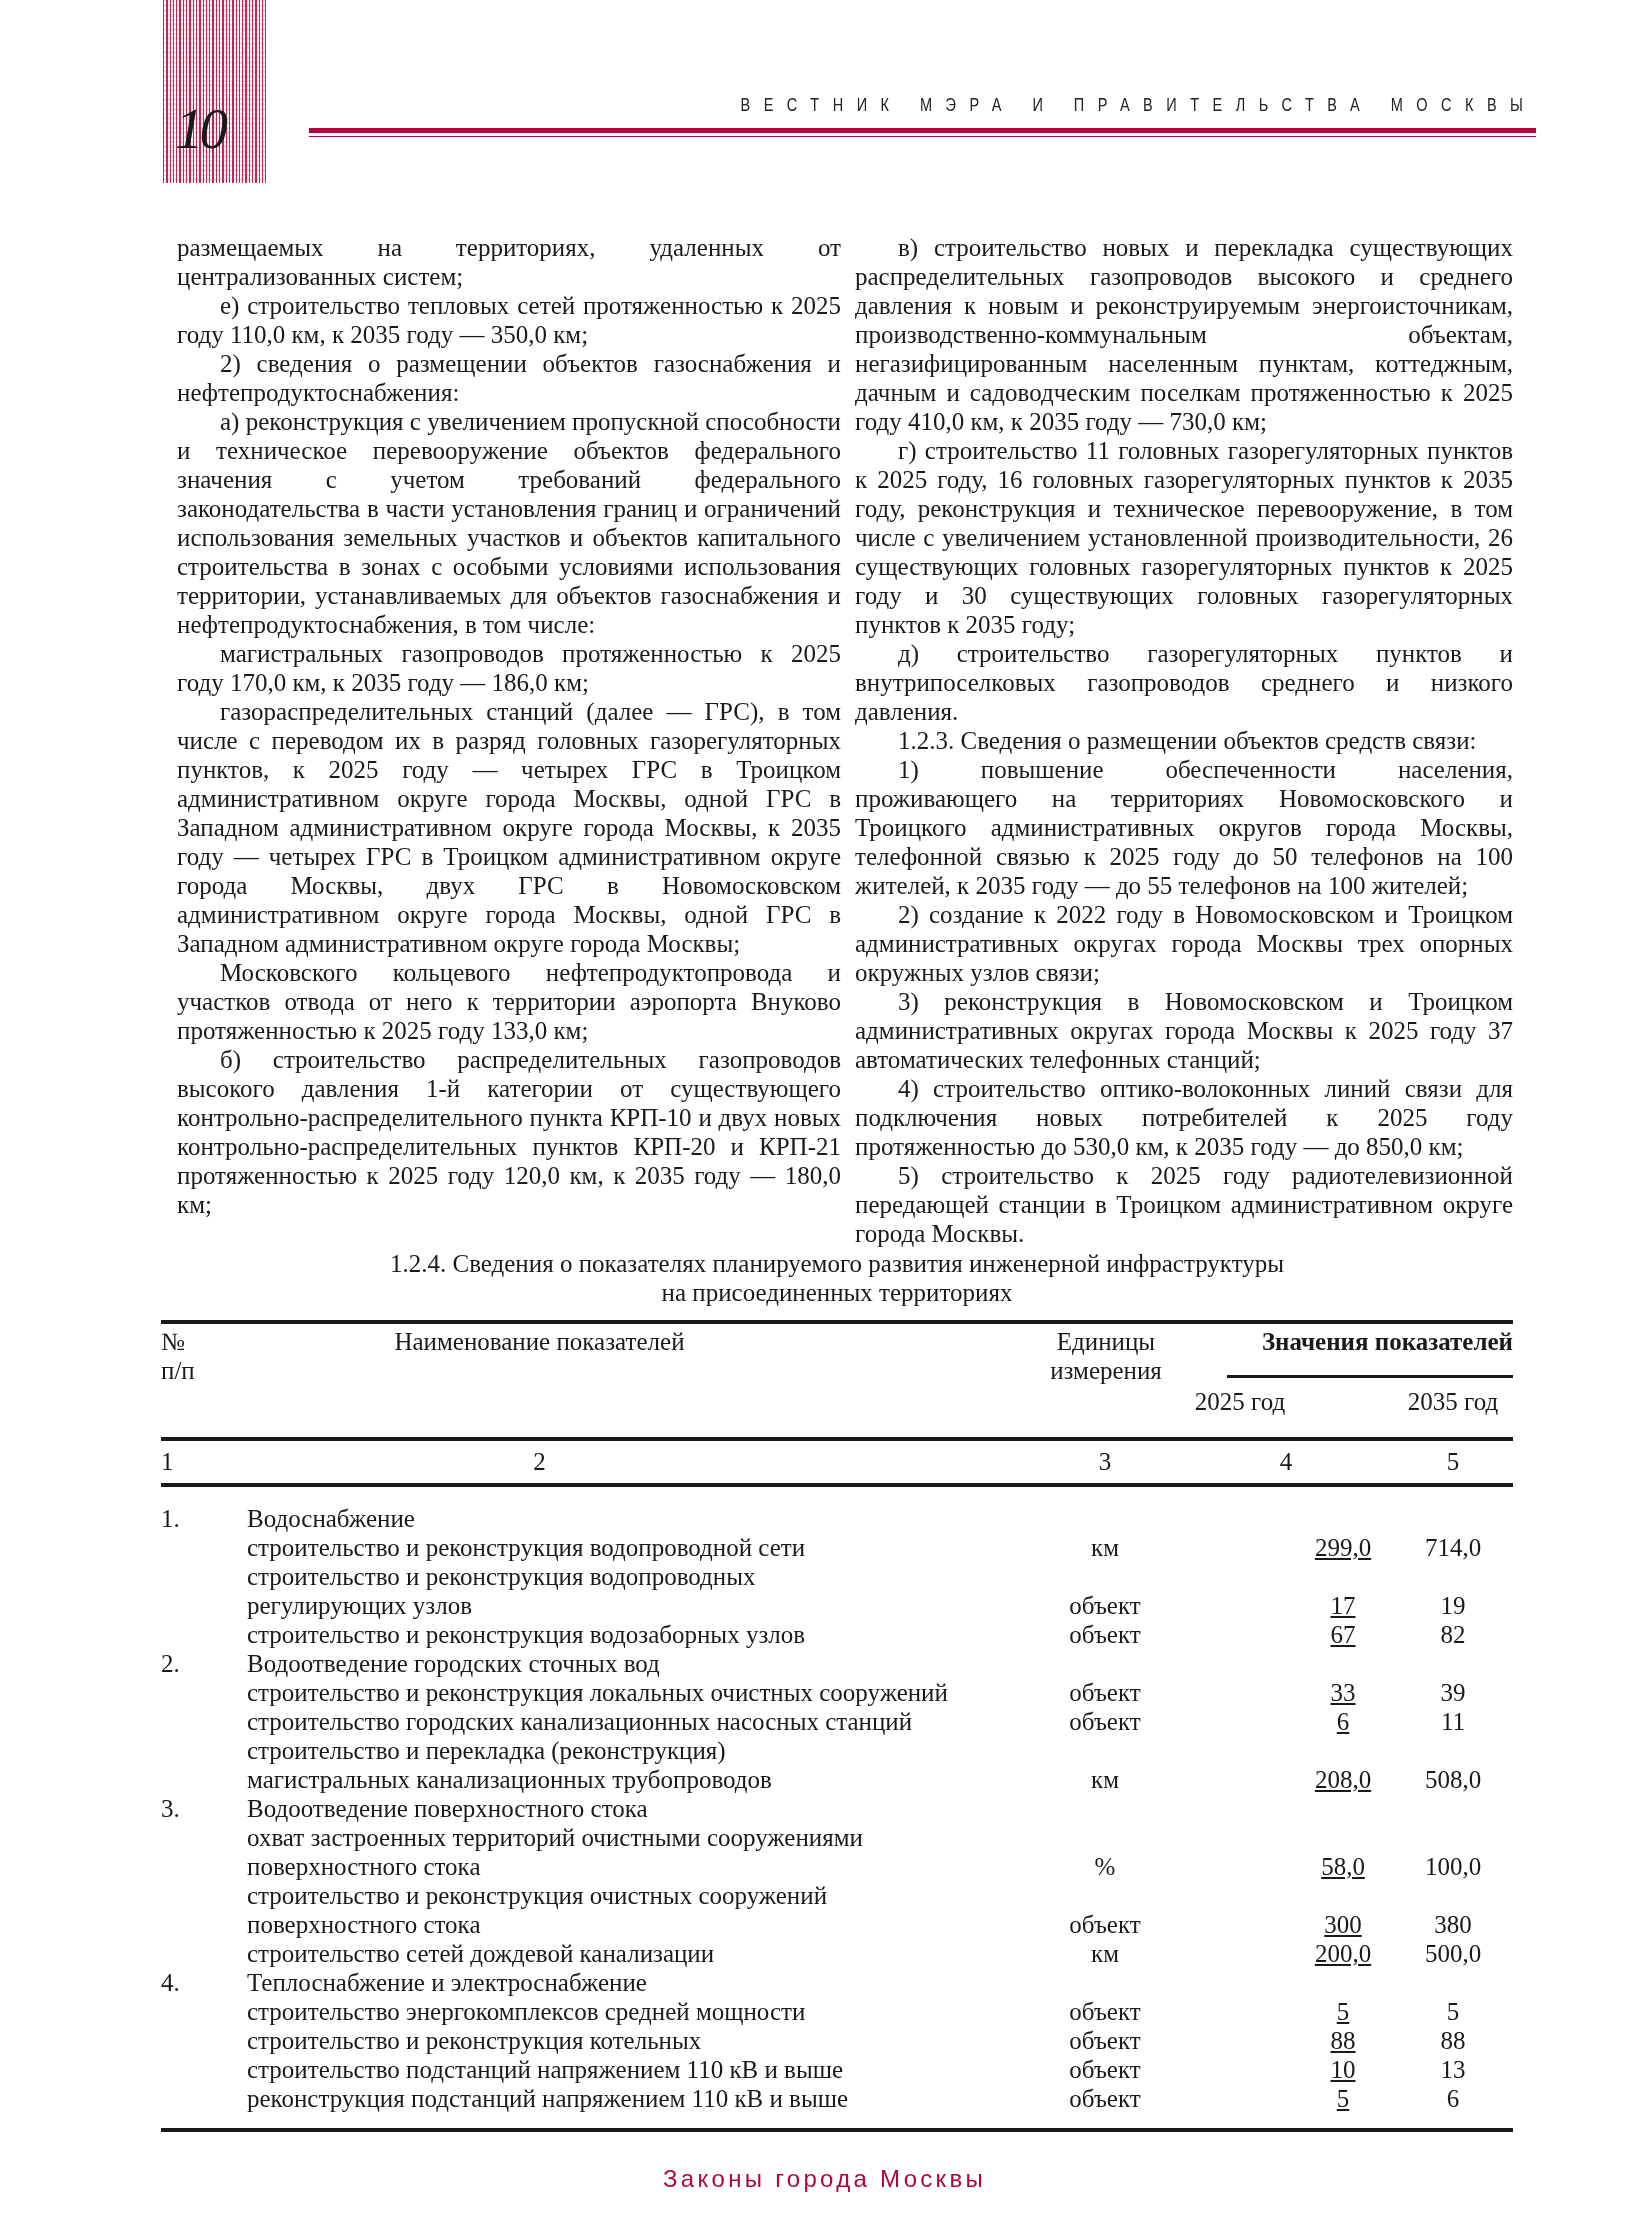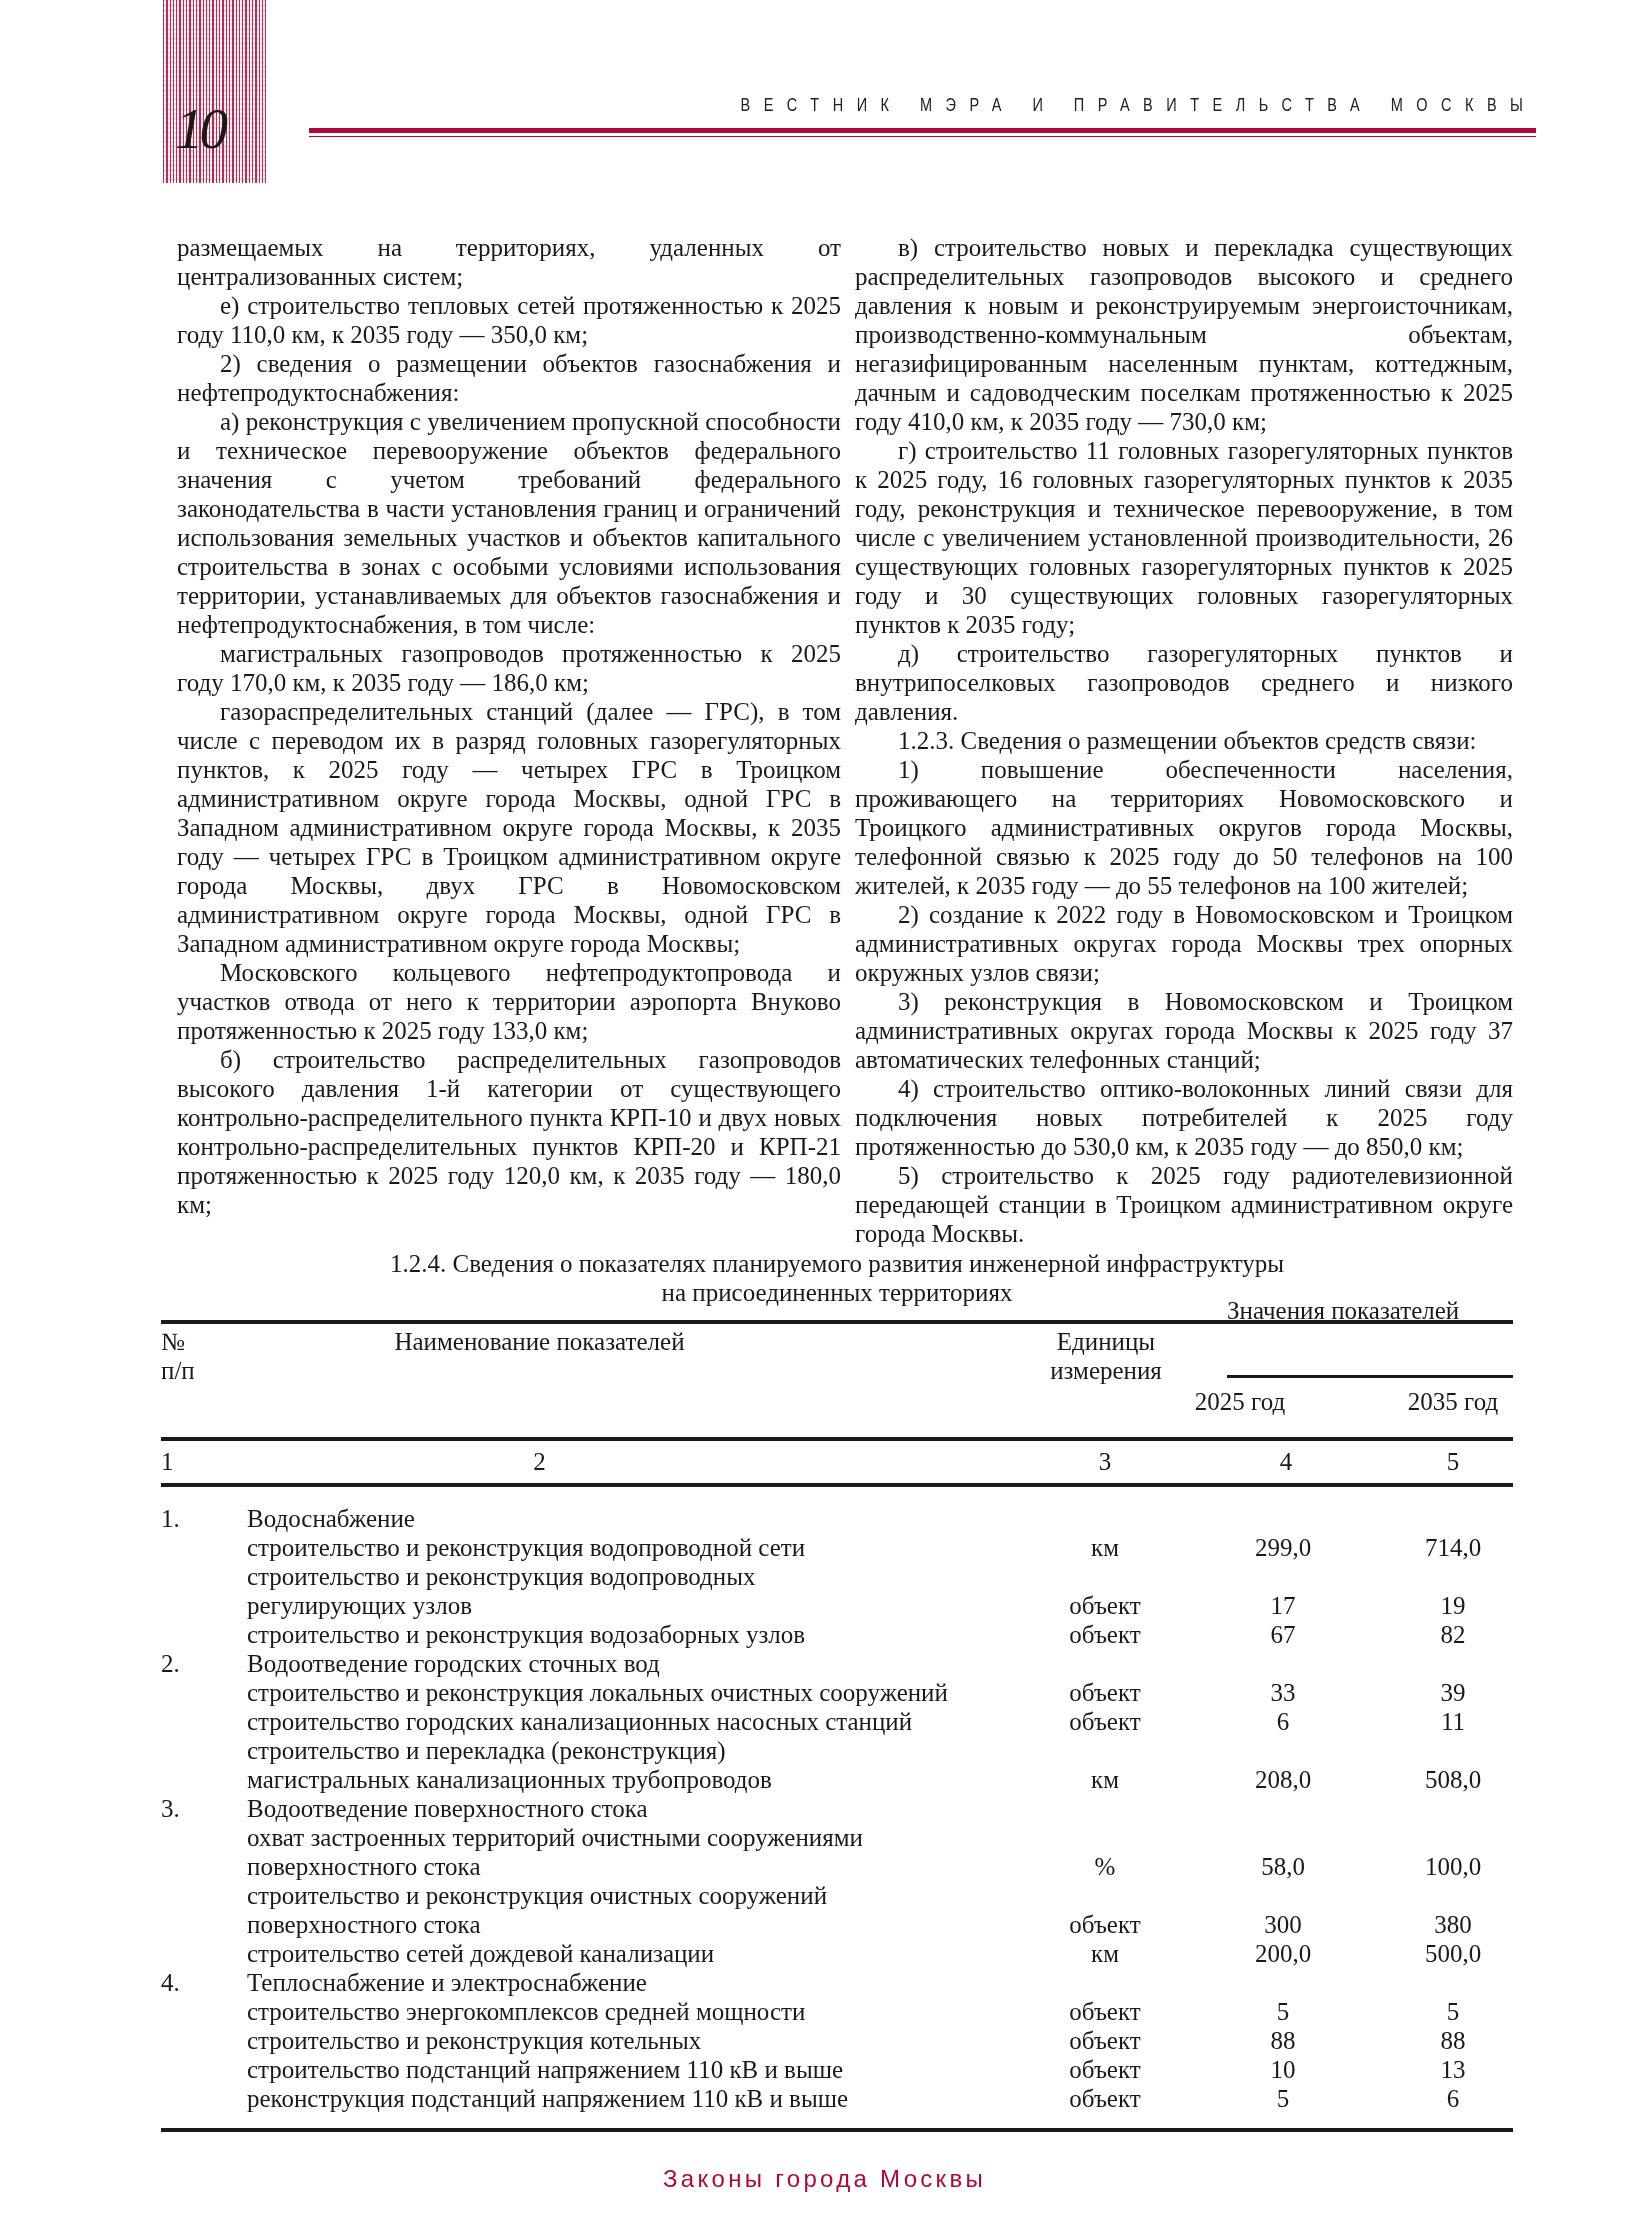--- a/index.html
+++ b/index.html
@@ -32,21 +32,21 @@
   
   .table-title { position: absolute; left: 161px; width: 1352px; top: 1249px; text-align: center;
     font-size: 25px; line-height: 29px; }
   .trule { position: absolute; left: 161px; width: 1352px; background: #1a1a1a; }
   .th { position: absolute; font-size: 25px; line-height: 29px; }
   .tbody { position: absolute; left: 161px; top: 1504px; width: 1352px; font-size: 25px; line-height: 29px; }
   .trow { position: relative; height: 29px; }
   .trow .num { position: absolute; left: 0; }
   .trow .name { position: absolute; left: 86px; white-space: nowrap; }
   .trow .unit { position: absolute; left: 891px; width: 106px; text-align: center; }
-  .trow .v25 { position: absolute; left: 1074px; width: 96px; text-align: center; }
+  .trow .v25 { position: absolute; left: 1134px; width: 96px; text-align: center; text-decoration: underline; }
   .trow .v35 { position: absolute; left: 1244px; width: 96px; text-align: center; }
 
   .footer { position: absolute; left: 0; width: 1649px; top: 2165px; text-align: center;
     font-family: "Liberation Sans", sans-serif; font-size: 24px; letter-spacing: 3.3px; color: #b0083c; }
 </style>
 </head>
 <body>
 
 <div class="page-tile">
   <div class="page-number">10</div>
@@ -86,21 +86,21 @@
 
 <div class="th" style="left:161px;top:1327px;">
   <div>№</div>
   <div>п/п</div>
 </div>
 <div class="th" style="left:247px;width:585px;top:1327px;text-align:center;">Наименование показателей</div>
 <div class="th" style="left:1038px;width:136px;top:1327px;text-align:center;">
   <div>Единицы</div>
   <div>измерения</div>
 </div>
-<div class="th" style="left:1227px;width:286px;top:1296px;text-align:left;">Значения показателей</div>
+<div class="th" style="left:1227px;width:286px;top:1327px;text-align:right;font-weight:bold;">Значения показателей</div>
 <div class="trule" style="left:1227px;width:286px;top:1375px;height:3.3px;"></div>
 <div class="th" style="left:1192px;width:96px;top:1387px;text-align:center;">2025 год</div>
 <div class="th" style="left:1405px;width:96px;top:1387px;text-align:center;">2035 год</div>
 
 <div class="trule" style="top:1437px;height:4px;"></div>
 
 <div class="th" style="left:161px;top:1447px;">1</div>
 <div class="th" style="left:247px;width:585px;top:1447px;text-align:center;">2</div>
 <div class="th" style="left:1052px;width:106px;top:1447px;text-align:center;">3</div>
 <div class="th" style="left:1238px;width:96px;top:1447px;text-align:center;">4</div>

